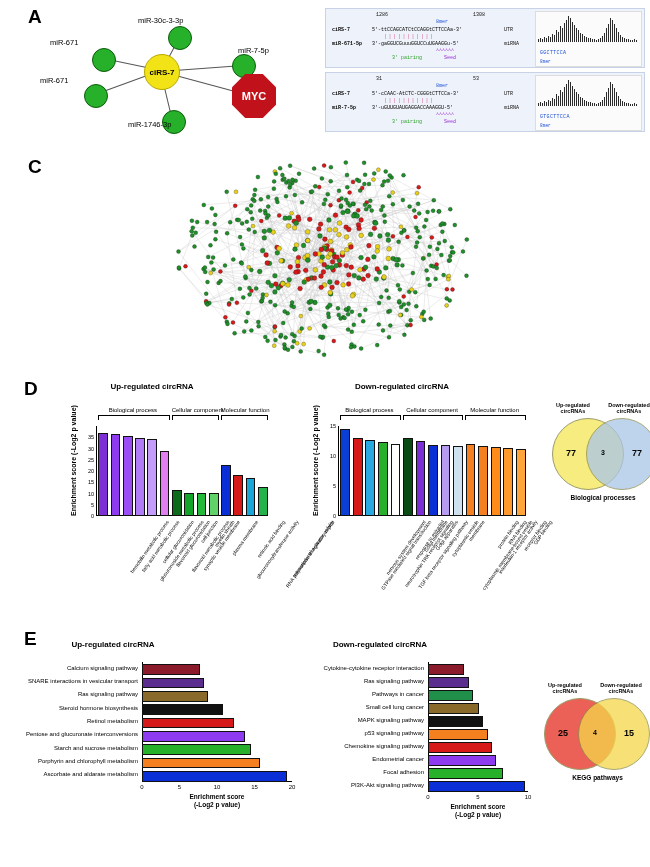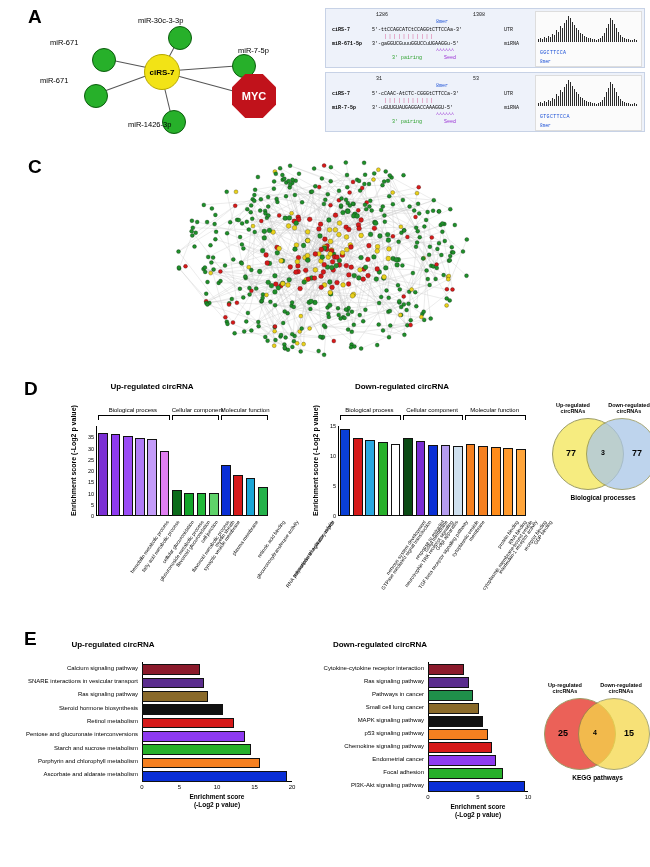--- a/index.html
+++ b/index.html
@@ -76,21 +76,21 @@
   <div id="a-nodes">
       <div class="node" style="left:148px;top:18px;width:22px;height:22px;"></div>
       <div class="nodelabel" style="left:118px;top:8px;">miR-30c-3-3p</div>
       <div class="node" style="left:72px;top:40px;width:22px;height:22px;"></div>
       <div class="nodelabel" style="left:30px;top:30px;">miR-671</div>
       <div class="node" style="left:212px;top:46px;width:22px;height:22px;"></div>
       <div class="nodelabel" style="left:218px;top:38px;">miR-7-5p</div>
       <div class="node" style="left:64px;top:76px;width:22px;height:22px;"></div>
       <div class="nodelabel" style="left:20px;top:68px;">miR-671</div>
       <div class="node" style="left:142px;top:102px;width:22px;height:22px;"></div>
-      <div class="nodelabel" style="left:108px;top:112px;">miR-1426-3p</div>
+      <div class="nodelabel" style="left:108px;top:112px;">miR-1746-3p</div>
     </div>
   <div class="myc" style="left:212px;top:66px;">
     <span>MYC</span>
   </div>
 </div>
 
 <div class="panel-letter" style="left:328px;top:6px;">B</div>
 <div id="panelB">
     <div class="dup" style="top:0px;">
       <div class="seqbox">

